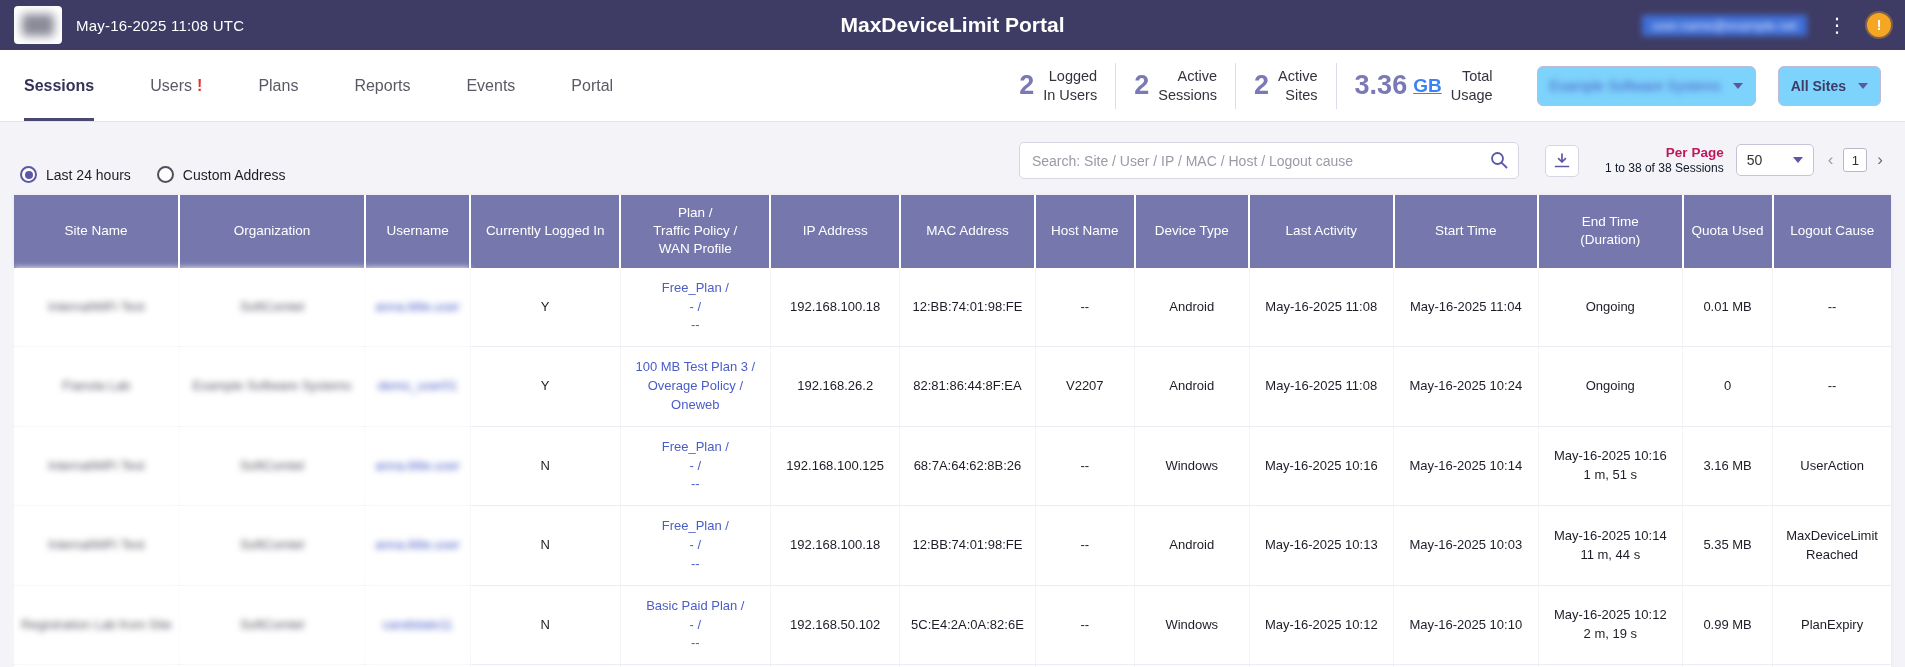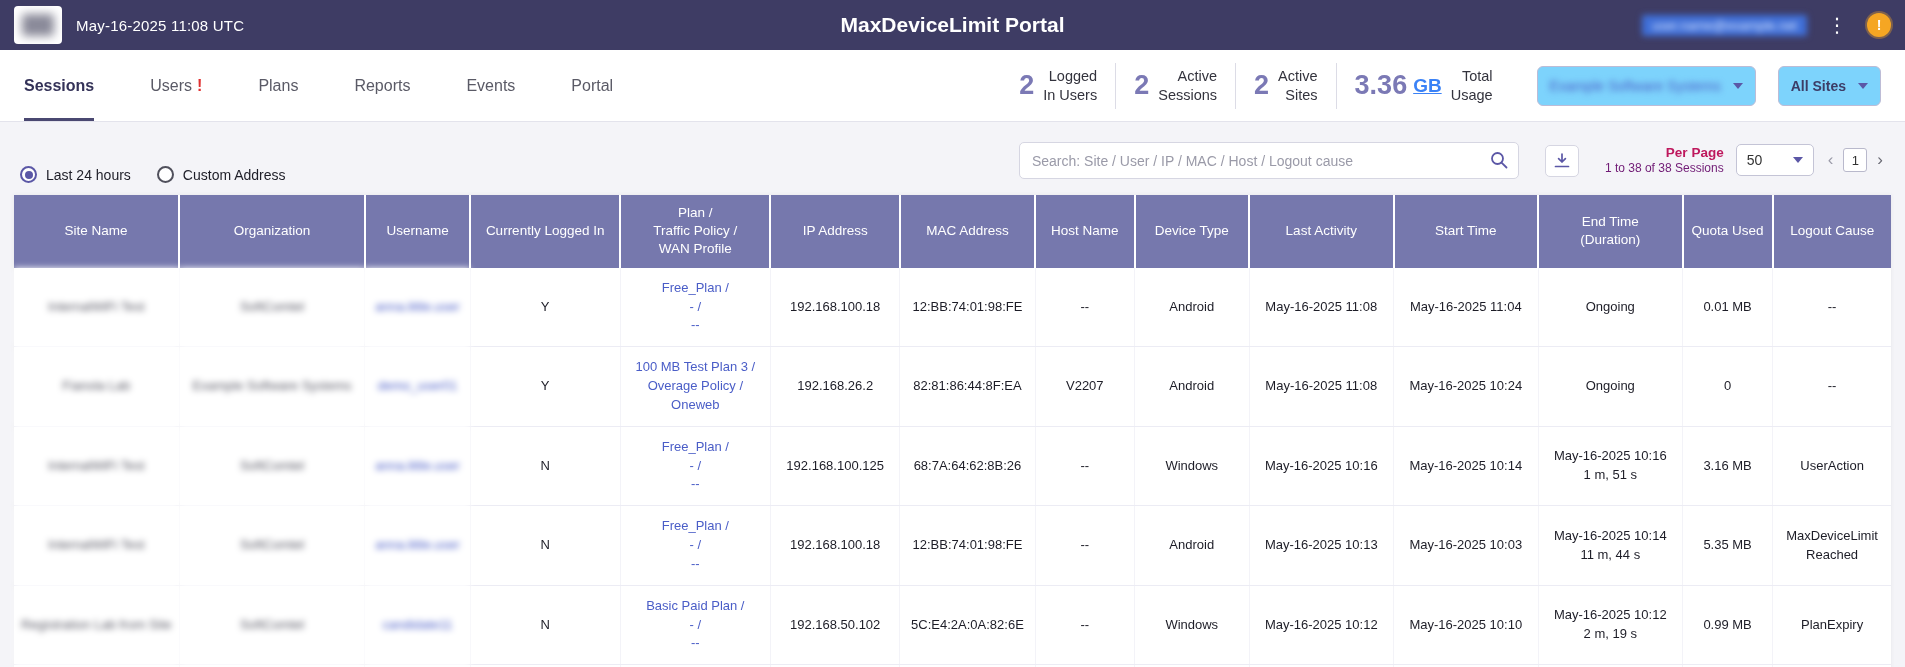--- a/index.html
+++ b/index.html
@@ -43,21 +43,21 @@
   .radio-circle.unchecked { border-color:#50505c; }
   .radio-dot { width:8px; height:8px; border-radius:50%; background:#5b57a6; }
   .searchbox { margin-left:auto; width:500px; position:relative; }
   .searchbox input { width:100%; height:37px; border:1px solid #d6d6e2; border-radius:5px; padding:0 38px 0 12px; font-size:14px; color:#333; background:#fff; font-family:"Liberation Sans",sans-serif; outline:none; }
   .searchbox input::placeholder { color:#9a9aa8; }
   .search-icon { position:absolute; right:10px; top:8px; }
   .download-btn { width:34px; height:32px; border:1px solid #d6d6e2; border-radius:5px; background:#fff; display:flex; align-items:center; justify-content:center; cursor:pointer; }
   .perpage-cluster { display:flex; align-items:center; gap:12px; }
   .perpage-texts { text-align:right; line-height:1.3; }
   .perpage-label { font-size:13.5px; color:#be185d; font-weight:bold; }
-  .range-text { font-size:12px; color:#701a75; }
+  .range-text { font-size:12px; color:#0f172a; }
   .pp-select { width:78px; height:32px; border:1px solid #c4c4d6; border-radius:5px; background:#fff; display:flex; align-items:center; justify-content:space-between; padding:0 10px; font-size:14px; color:#333; cursor:pointer; }
   .pager { display:flex; align-items:center; gap:8px; }
   .pager-arrow { font-size:17px; color:#9a9aa8; cursor:pointer; padding:0 2px; }
   .pager-arrow.next { color:#6a6a74; }
   .pager-page { min-width:24px; height:24px; border:1px solid #b9b9cc; border-radius:3px; background:#fff; font-size:13px; color:#333; display:flex; align-items:center; justify-content:center; cursor:pointer; }
 
   
   .table-wrap { margin:0 14px; background:#fff; box-shadow:0 0 4px rgba(60,60,90,.08); }
   table { width:100%; border-collapse:collapse; table-layout:fixed; }
   thead th { background:#7678ad; color:#fff; font-size:13.5px; font-weight:normal; text-align:center; vertical-align:middle; padding:9px 5px; border-right:2px solid #fff; white-space:pre-line; line-height:1.35; height:58px; }

